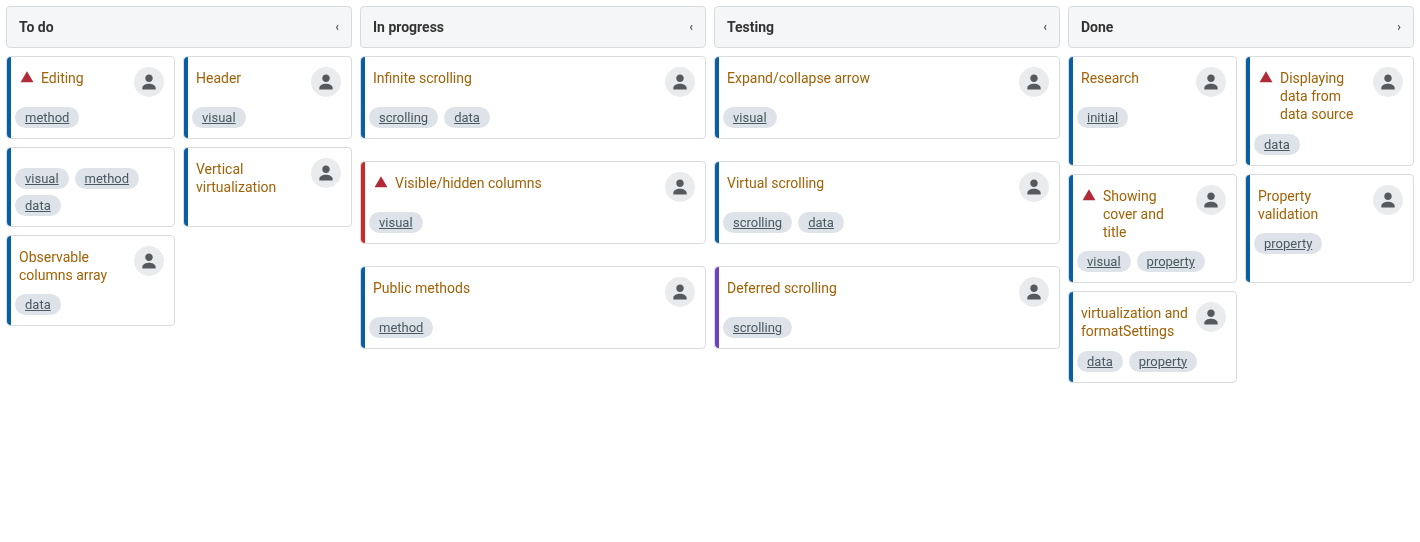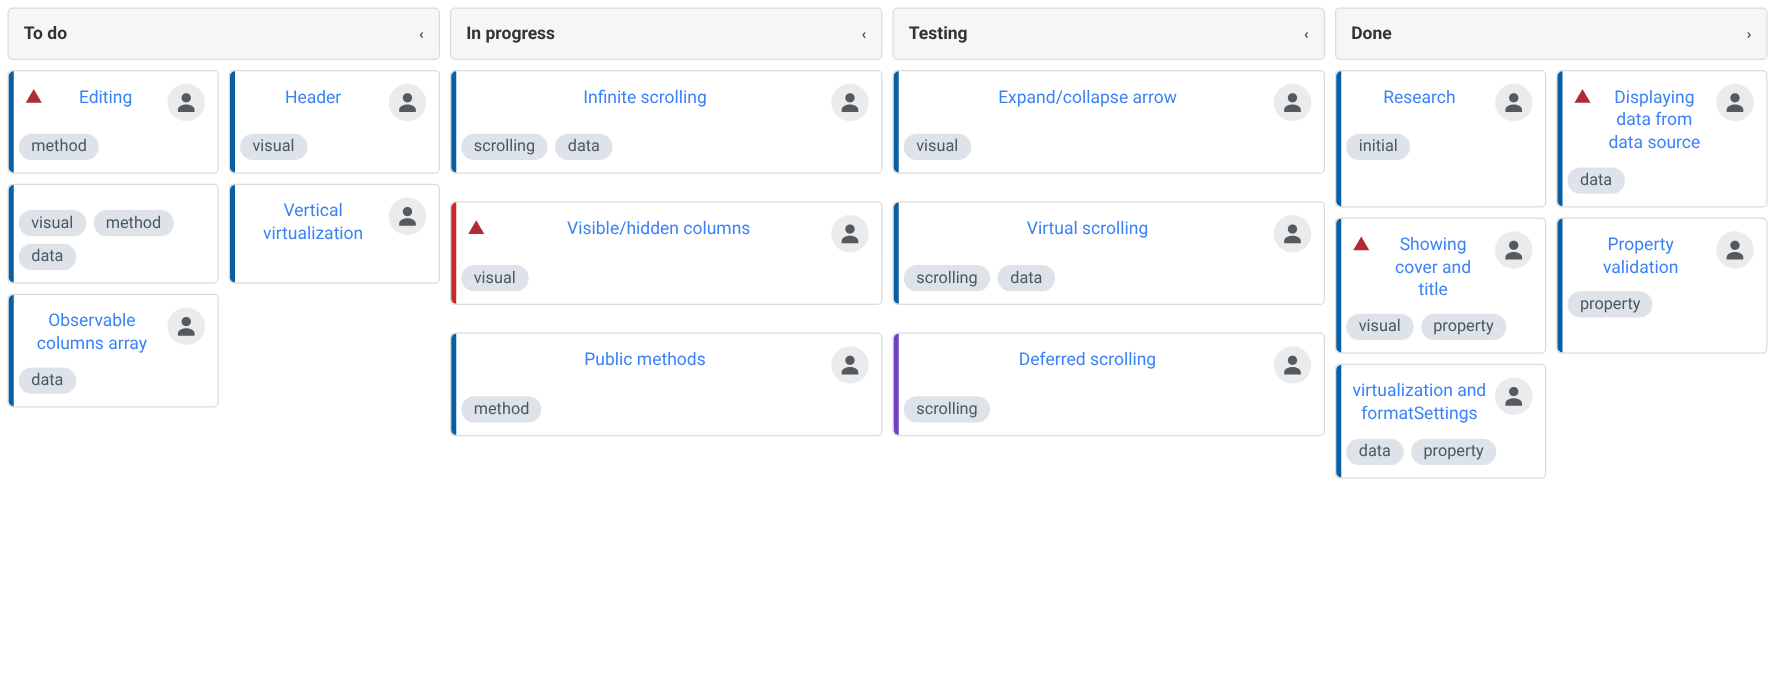--- a/index.html
+++ b/index.html
@@ -55,24 +55,23 @@
     border-bottom-left-radius: 4px;
   }
   .card .row-top {
     display: flex;
     align-items: flex-start;
     gap: 6px;
   }
   .card .title {
     flex: 1 1 auto;
     min-width: 0;
-    color: #3b82f6;
+    color: #a16207;
     line-height: 1.3;
     padding-top: 2px;
-    text-align: center;
   }
   .card .avatar {
     flex: 0 0 auto;
     width: 30px;
     height: 30px;
     border-radius: 50%;
     background: #e9ebed;
     display: flex;
     align-items: center;
     justify-content: center;
@@ -85,20 +84,21 @@
     gap: 6px;
     margin-left: -4px;
   }
   .tag {
     background: #dde3e9;
     color: #4a5862;
     border-radius: 14px;
     padding: 4px 10px;
     font-size: 13px;
     line-height: 1;
+    text-decoration: underline;
   }
   .glyph {
     width: 16px; height: 16px; flex: 0 0 auto;
     display: inline-flex; align-items: center; justify-content: center;
     margin-top: 2px;
   }
   .glyph svg { width: 14px; height: 14px; }
   .two-grid {
     display: grid;
     grid-template-columns: 1fr 1fr;

